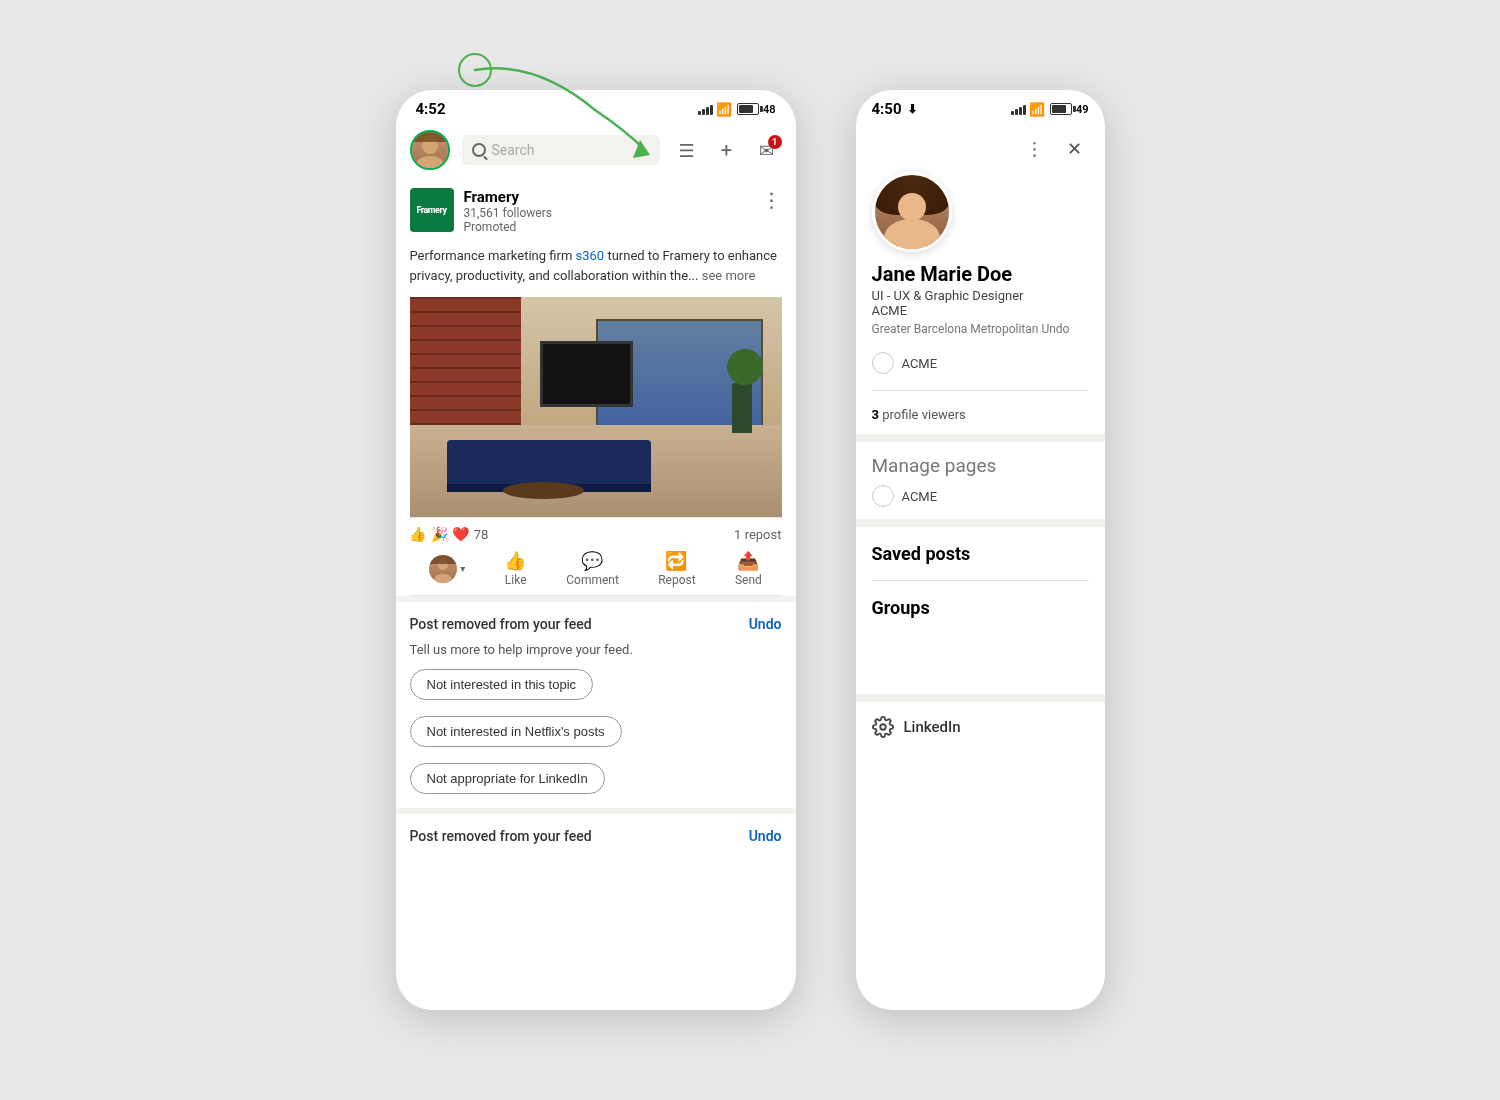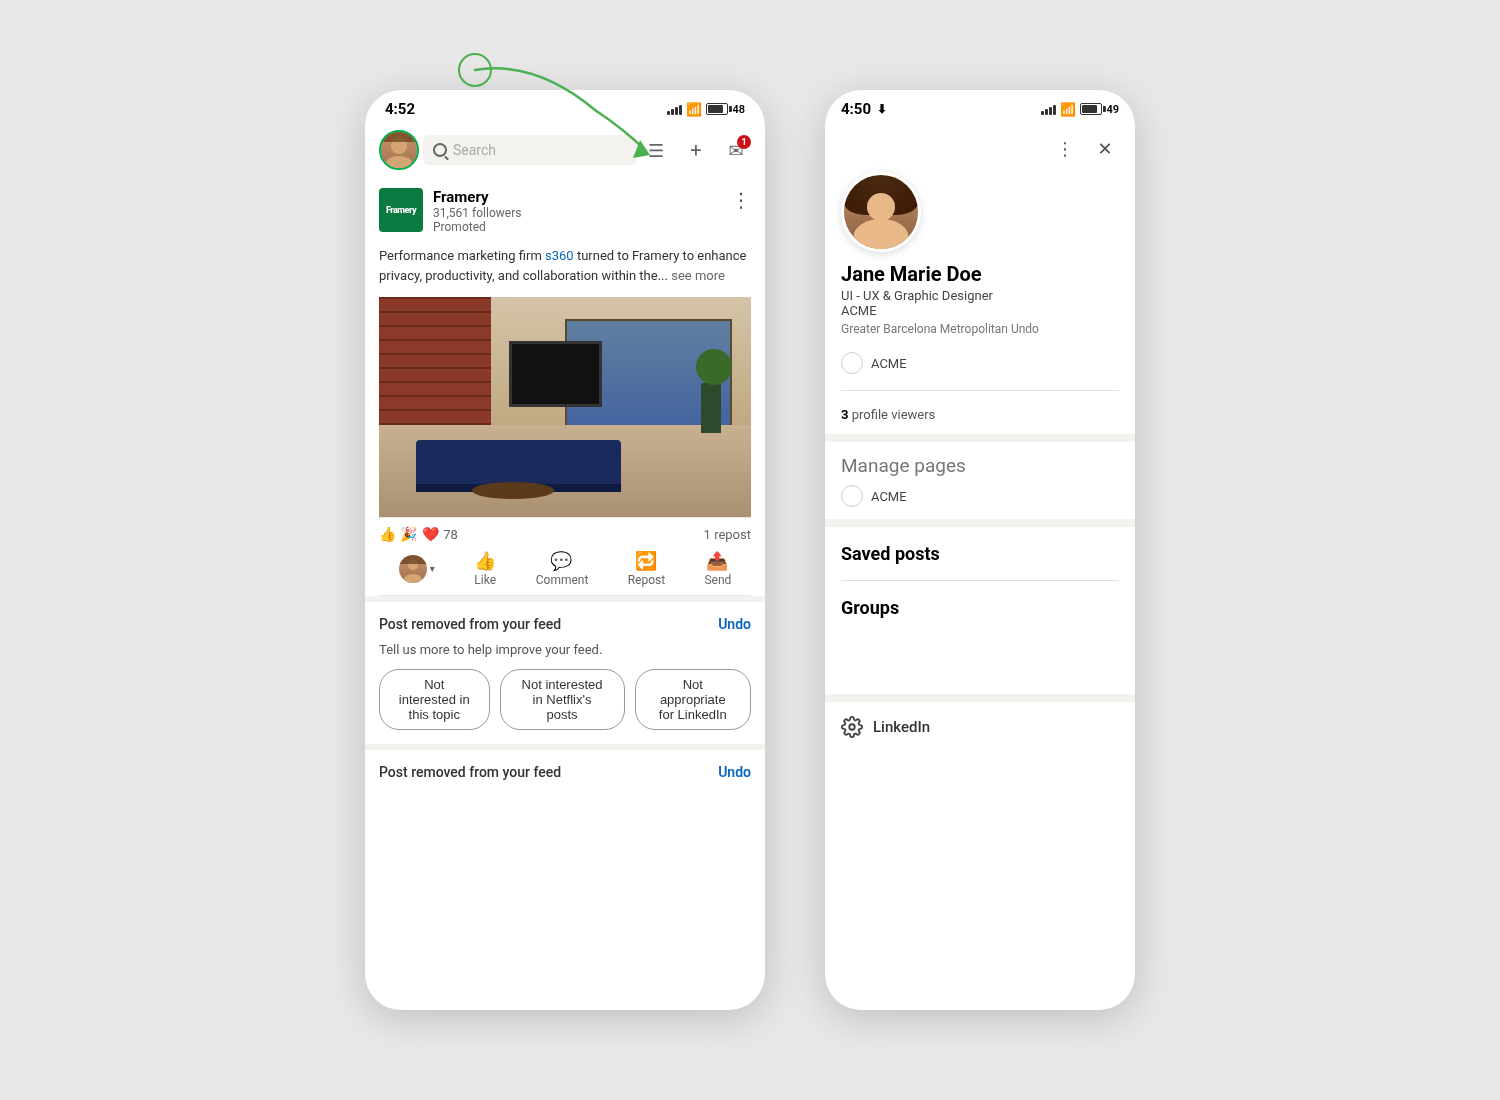--- a/index.html
+++ b/index.html
@@ -28,21 +28,21 @@
       border-radius: 36px;
       box-shadow: 0 8px 40px rgba(0,0,0,0.18);
       overflow: hidden;
       position: relative;
     }
     .phone-left {
       width: 400px;
       min-height: 920px;
     }
     .phone-right {
-      width: 310px;
+      width: 249px;
       min-height: 920px;
     }
 
     
     .status-bar {
       display: flex;
       align-items: center;
       justify-content: space-between;
       padding: 10px 20px 6px;
       font-size: 13px;
@@ -75,21 +75,21 @@
       height: 100%;
       width: 80%;
       border-radius: 1px;
     }
 
     
     .nav-bar {
       display: flex;
       align-items: center;
       padding: 6px 14px;
-      gap: 4px;
+      gap: 12px;
     }
     .avatar-circle {
       width: 40px; height: 40px;
       border-radius: 50%;
       border: 2.5px solid #00b050;
       overflow: hidden;
       flex-shrink: 0;
       background: #c9a98b;
       display: flex;
       align-items: center;
@@ -324,21 +324,21 @@
     .post-removed-header {
       display: flex;
       justify-content: space-between;
       align-items: center;
       margin-bottom: 10px;
     }
     .post-removed-text { font-size: 14px; color: #333; font-weight: 500; }
     .undo-link { font-size: 14px; color: #0a66c2; font-weight: 600; cursor: pointer; }
     .improve-text { font-size: 13px; color: #555; margin-bottom: 12px; }
 
-    .feedback-pills { display: flex; flex-direction: row; gap: 10px; justify-content: center; }
+    .feedback-pills { display: flex; flex-direction: column; gap: 16px; justify-content: center; }
     .pill-btn {
       display: inline-flex;
       align-items: center;
       border: 1.5px solid #999;
       border-radius: 20px;
       padding: 7px 16px;
       font-size: 13px;
       color: #333;
       cursor: pointer;
       background: #fff;

